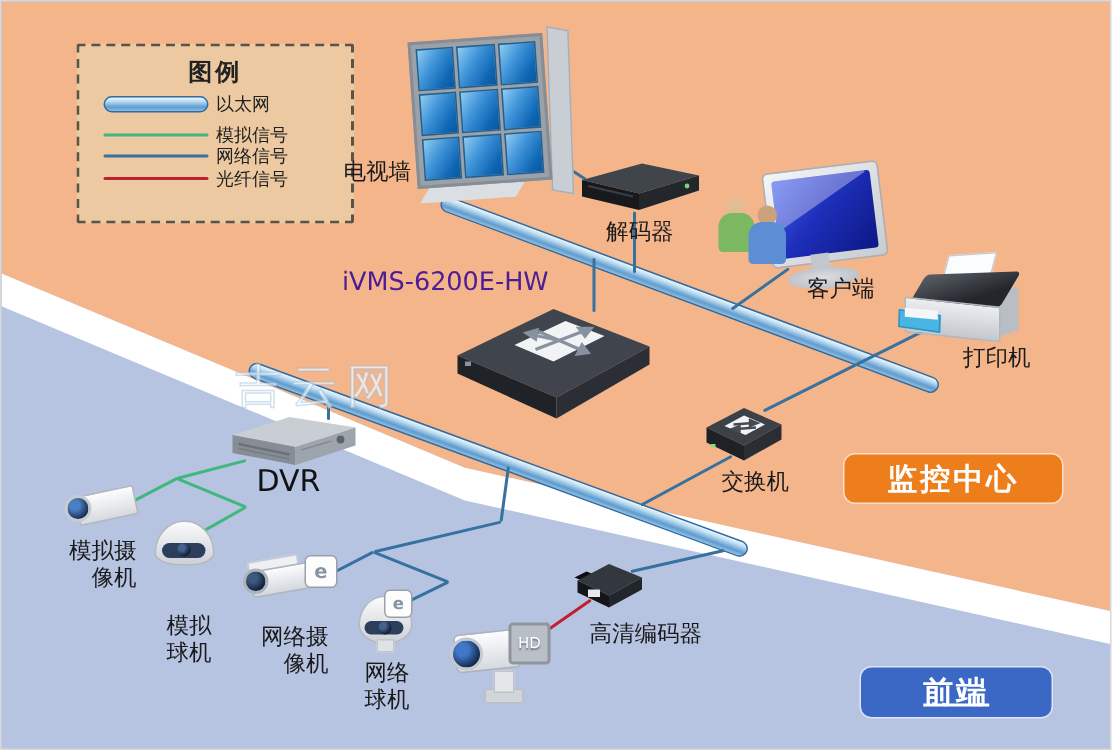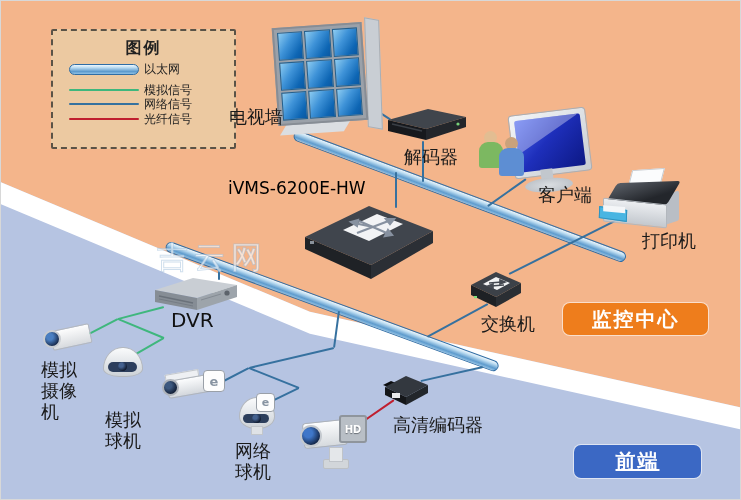--- a/index.html
+++ b/index.html
@@ -34,22 +34,22 @@
     position:absolute; height:11px; border-radius:6px; z-index:4;
     background:linear-gradient(180deg,#eef7fd 0%,#bcdcf1 28%,#5e9bcd 72%,#8fc0e4 100%);
     border:1px solid #2f6da5; box-sizing:border-box;
     transform-origin:0 50%;
   }
   .legend-pill.tube { position:static; transform:none; }
   
   .wire { position:absolute; height:2px; transform-origin:0 50%; z-index:5; border-radius:1px; }
   
   .dev { position:absolute; z-index:6; }
-  .lbl { position:absolute; z-index:7; font-size:18px; color:#1a1a1a; line-height:1.18; }
-  .lbl.center { text-align:left; }
+  .lbl { position:absolute; z-index:7; font-size:15px; color:#1a1a1a; line-height:1.18; }
+  .lbl.center { text-align:right; }
   .zone-badge {
     position:absolute; z-index:7; display:flex; align-items:center; justify-content:center;
     color:#fff; font-weight:bold; font-size:20px; border-radius:7px; letter-spacing:2px;
     box-shadow:0 0 0 1px rgba(255,255,255,.55);
   }
   .watermark {
     position:absolute; left:156px; top:236px; z-index:8;
     font-size:31px; font-weight:normal; letter-spacing:6px;
     color:rgba(255,255,255,.62); -webkit-text-stroke:1px rgba(150,185,215,.45);
   }
@@ -117,21 +117,21 @@
     transform:rotate(-6deg); }
   .ptz-lens { position:absolute; left:-3px; top:10px; width:18px; height:18px; border-radius:50%;
     background:radial-gradient(circle at 35% 35%,#3f77c9 25%,#122445 75%); border:2px solid #c4c9cf; }
   .ptz-neck { position:absolute; left:26px; top:32px; width:12px; height:13px;
     background:#e4e7ea; border:1px solid #c0c4c9; }
   .ptz-base { position:absolute; left:20px; top:44px; width:24px; height:8px;
     background:#d2d6da; border:1px solid #bcc0c5; border-radius:2px; }
   .hd-badge { position:absolute; left:36px; top:0; width:24px; height:24px;
     background:#b9bfc6; border:2px solid #8f959c; border-radius:3px;
     display:flex; align-items:center; justify-content:center;
-    color:#fff; font-size:10px; font-weight:bold; text-shadow:0 1px 1px #6b7077; z-index:2; }
+    color:#fff; font-size:10px; font-weight:normal; text-shadow:0 1px 1px #6b7077; z-index:2; }
 </style>
 </head>
 <body>
 
 <div id="stage">
 
   <div class="zone-orange"></div>
   <div class="zone-band"></div>
 
   <div class="legend">
@@ -293,25 +293,26 @@
     <div class="ptz-neck"></div>
     <div class="ptz-head"></div>
     <div class="ptz-lens"></div>
     <div class="hd-badge">HD</div>
   </div>
 
   <div class="lbl" style="left:228px; top:105px;">电视墙</div>
   <div class="lbl" style="left:403px; top:145px;">解码器</div>
   <div class="lbl" style="left:537px; top:183px;">客户端</div>
   <div class="lbl" style="left:641px; top:229px;">打印机</div>
-  <div class="lbl" style="left:227px; top:177px; font-size:17px; color:#000000;">iVMS-6200E-HW</div>
+  <div class="lbl" style="left:227px; top:177px; font-size:17px; color:#4c1d95;">iVMS-6200E-HW</div>
   <div class="lbl" style="left:480px; top:312px;">交换机</div>
   <div class="lbl" style="left:170px; top:308px; font-size:20px; color:#111;">DVR</div>
   <div class="lbl center" style="left:40px; top:358px; width:50px;">模拟摄像机</div>
   <div class="lbl center" style="left:104px; top:384px; width:36px;margin-top:24px;">模拟球机</div>
+  <div class="lbl center" style="left:166px; top:415px; width:52px;">网络摄像机</div>
   <div class="lbl center" style="left:234px; top:439px; width:38px;">网络球机</div>
   <div class="lbl" style="left:392px; top:413px;">高清编码器</div>
 
   <div class="zone-badge" style="left: 562px; top: 302px; width: 145px; height: 32px; background: rgb(238, 125, 28);">监控中心</div>
   <div class="zone-badge" style="left: 573px; top: 444px; width: 127px; height: 33px; background: rgb(59, 104, 196); text-decoration: underline;">前端</div>
 
 <div class="tube" style="left: 293px; top: 127.5px; width: 354.401px; transform: rotate(20.4804deg);"></div>
     <div class="tube" style="left: 165px; top: 238.5px; width: 353.706px; transform: rotate(20.1769deg);"></div>
     <div class="wire" style="left: 367px; top: 103px; width: 27.4591px; transform: rotate(33.1113deg); background: rgb(54, 113, 159);"></div>
     <div class="wire" style="left: 422px; top: 139px; width: 41px; transform: rotate(90deg); background: rgb(54, 113, 159);"></div>

